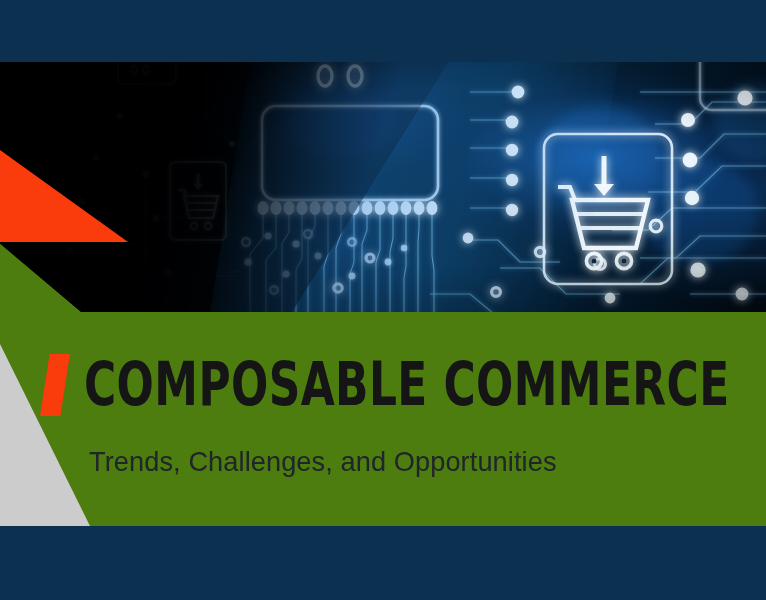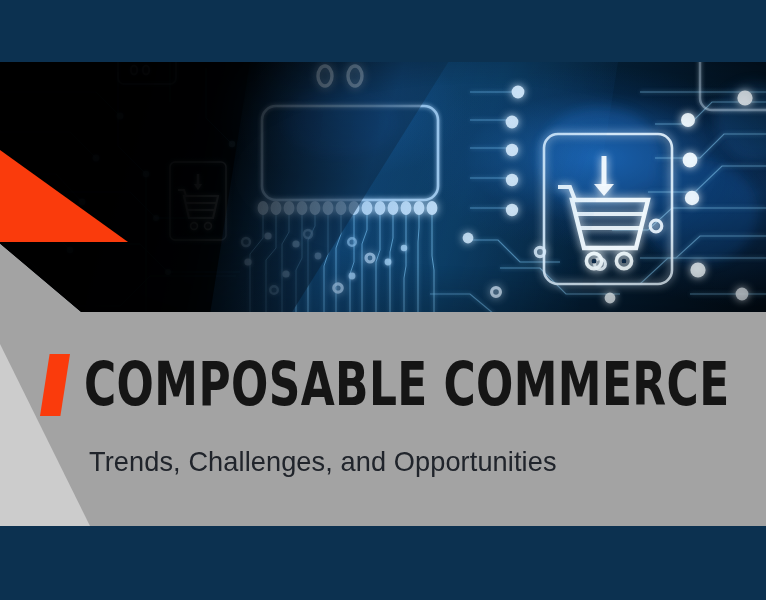--- a/index.html
+++ b/index.html
@@ -1,20 +1,20 @@
 <!DOCTYPE html>
 <html><head>
 <meta charset="utf-8">
 <style>
   html,body{margin:0;padding:0;background:#ffffff;}
   body{
     width:766px;height:600px;overflow:hidden;position:relative;
     font-family:"Liberation Sans","DejaVu Sans",sans-serif;
   }
-  #slide{position:absolute;inset:0;background:#a3a3a3;}
+  #slide{position:absolute;inset:0;background:#4d7c0f;}
 
   
   .band-top{
     position:absolute;left:0;top:0;width:766px;height:62px;
     background:#0c3150;z-index:5;
   }
   .band-bottom{
     position:absolute;left:0;top:526px;width:766px;height:74px;
     background:#0c3150;z-index:6;
   }

